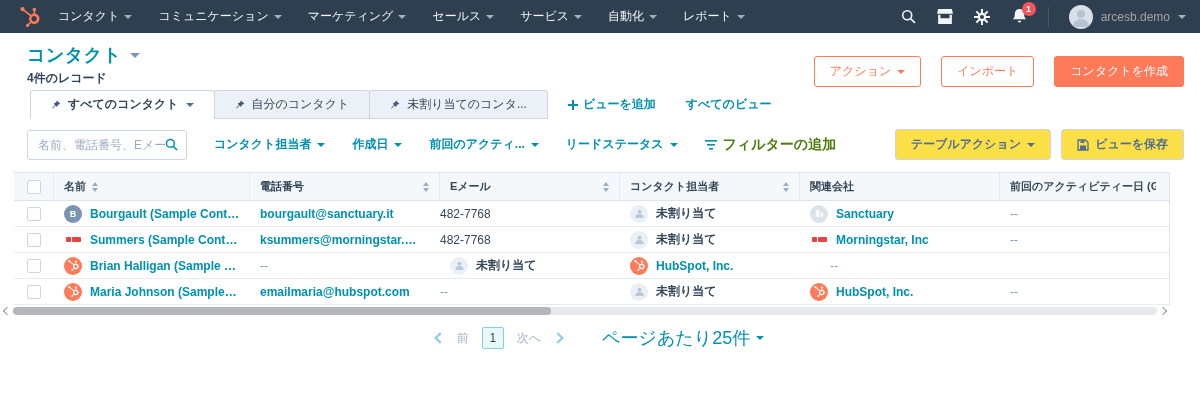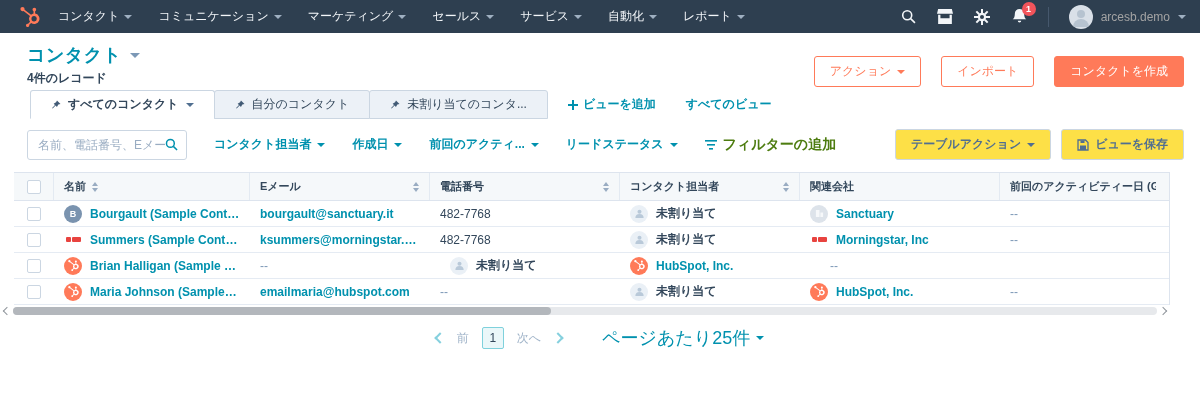--- a/index.html
+++ b/index.html
@@ -306,29 +306,29 @@
     <div class="th c0">
         <span class="checkbox"></span>
       </div>
     <div class="th c1">
       <span>名前</span>
       <span class="sort">
           <i class="up"></i>
           <i class="dn"></i>
         </span>
     </div>
-    <div class="th c2">
-      <span>Eメール</span>
+    <div class="th c3">
+      <span>電話番号</span>
       <span class="sort sort-right">
           <i class="up"></i>
           <i class="dn"></i>
         </span>
     </div>
-    <div class="th c3">
-      <span>電話番号</span>
+    <div class="th c2">
+      <span>Eメール</span>
       <span class="sort sort-right">
           <i class="up"></i>
           <i class="dn"></i>
         </span>
     </div>
     <div class="th c4">
       <span>コンタクト担当者</span>
       <span class="sort sort-right">
           <i class="up"></i>
           <i class="dn"></i>

